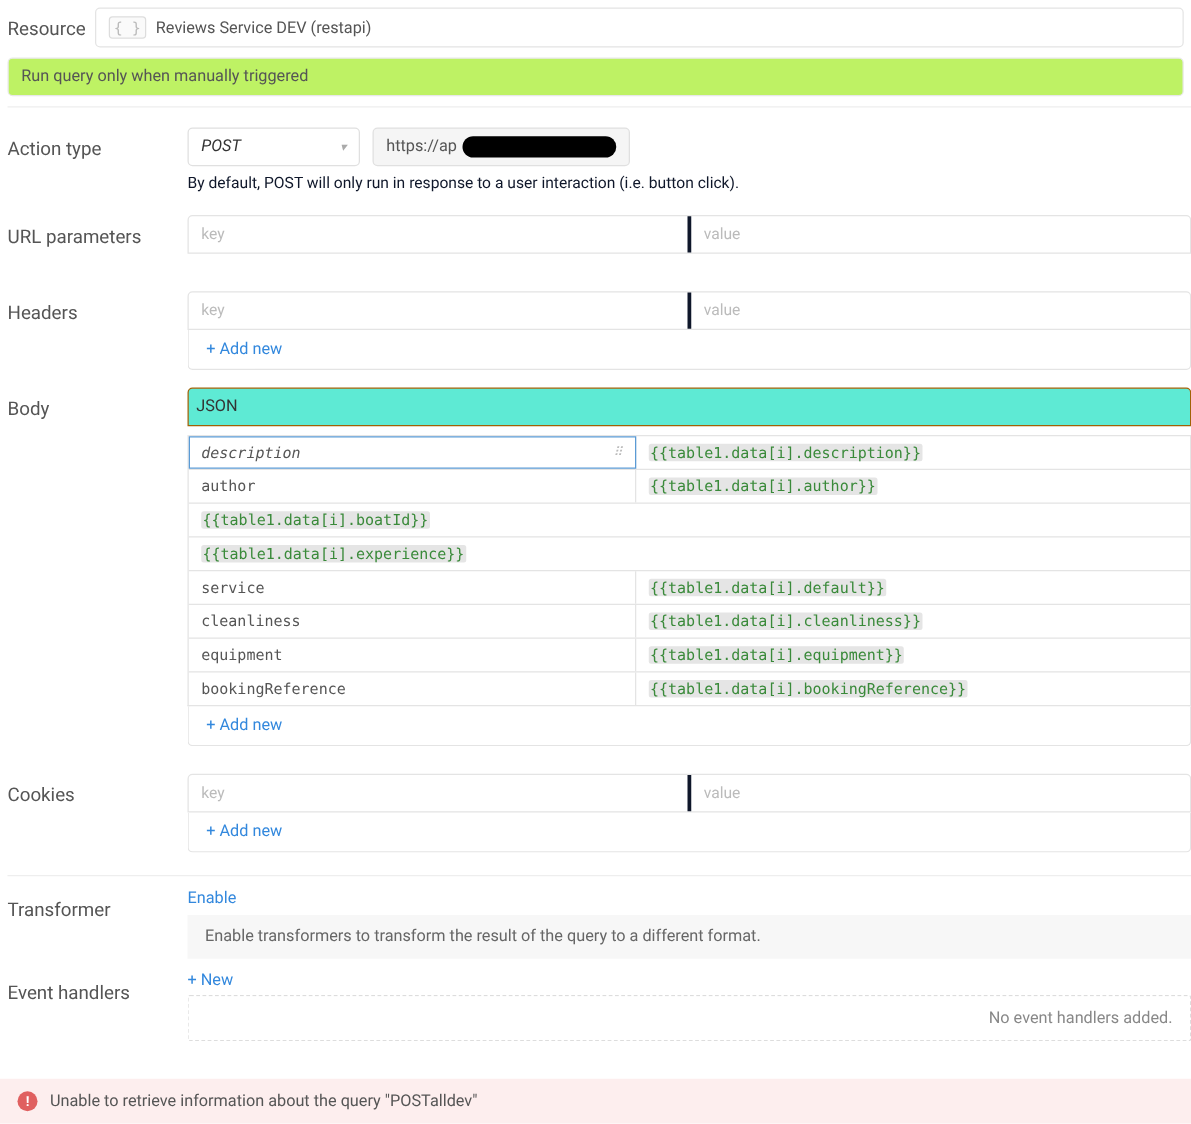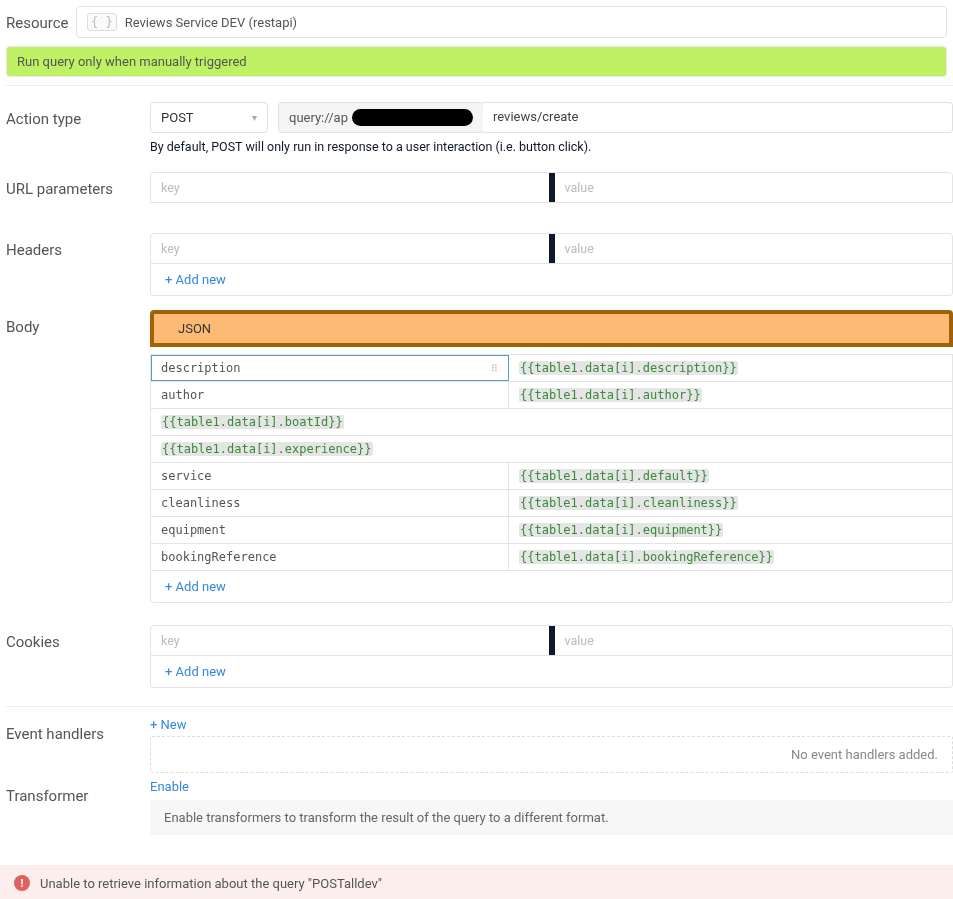--- a/index.html
+++ b/index.html
@@ -61,25 +61,26 @@
 
   .action-row { display: flex; gap: 10px; margin-bottom: 6px; }
   .select-box, .url-box, .path-box {
     border: 1px solid #e0e0e0;
     border-radius: 4px;
     padding: 6px 10px;
     background: #fff;
     font-size: 13px;
   }
   .select-box {
-    width: 118px;
+    width: 138px;
     display: flex;
     justify-content: space-between;
     align-items: center;
     cursor: pointer;
+    font-style: italic;
   }
   .chevron { color: #aaa; font-size: 10px; }
   .url-box {
     width: 206px;
     background: #f5f5f5;
     display: flex;
     align-items: center;
     gap: 4px;
     color: #555;
   }
@@ -103,58 +104,59 @@
     border: 1px solid #e4e4e4;
     border-radius: 4px 4px 0 0;
     display: flex;
   }
   .kv-cell {
     flex: 1;
     padding: 7px 10px;
     color: #bbb;
     font-size: 12.5px;
   }
-  .kv-cell:first-child { border-right: 6px solid #0f172a; }
+  .kv-cell:first-child { border-right: 3px solid #0f172a; }
 
   .addnew {
     padding: 8px 14px;
     color: #3388dd;
     font-size: 13px;
     cursor: pointer;
   }
   .addnew.bordered {
     border: 1px solid #e4e4e4;
     border-top: none;
     border-radius: 0 0 4px 4px;
     margin-bottom: 8px;
   }
 
   .body-type-select {
-    border: 4px solid #a16207;
+    border: 1px solid #a16207;
     border-radius: 4px 4px 0 0;
-    padding: 7px 24px;
+    padding: 7px 6px;
     color: #333;
     cursor: pointer;
-    background: #fdba74;
+    background: #5eead4;
     margin-bottom: -1px;
   }
 
   .body-rows {
     border: 1px solid #e4e4e4;
     border-top: none;
   }
   .body-row {
     display: flex;
     border-top: 1px solid #e4e4e4;
   }
   .body-row.active .body-key {
     outline: 1px solid #5b9bd5;
     outline-offset: -1px;
     z-index: 1;
     position: relative;
+    font-style: italic;
   }
   .body-key {
     width: 358px;
     min-width: 358px;
     padding: 6px 10px;
     border-right: 1px solid #e4e4e4;
     font-family: ui-monospace, SFMono-Regular, Menlo, monospace;
     font-size: 12px;
     color: #555;
     display: flex;
@@ -256,25 +258,22 @@
 
   <div class="row">
     <div class="label">Action type</div>
     <div class="content">
       <div class="action-row">
         <div class="select-box">
           <span>POST</span>
           <span class="chevron">▾</span>
         </div>
         <div class="url-box">
-          <span>query://ap</span>
+          <span>https://ap</span>
           <span class="redaction"></span>
-        </div>
-        <div class="path-box">
-          <span>reviews/create</span>
         </div>
       </div>
       <div class="hint">By default, POST will only run in response to a user interaction (i.e. button click).</div>
     </div>
   </div>
 
   <div class="row">
     <div class="label">URL parameters</div>
     <div class="content">
       <div class="kv-table">
@@ -357,33 +356,33 @@
       <div class="kv-table">
         <div class="kv-cell">key</div>
         <div class="kv-cell">value</div>
       </div>
       <div class="addnew bordered">+ Add new</div>
     </div>
   </div>
 
   <hr class="section-divider">
 
+  <div class="row">
+    <div class="label">Transformer</div>
+    <div class="content">
+      <span class="enable-link">Enable</span>
+      <div class="transformer-desc">Enable transformers to transform the result of the query to a different format.</div>
+    </div>
+  </div>
+
   <div class="row" style="margin-top:10px;">
     <div class="label">Event handlers</div>
     <div class="content">
       <span class="new-link">+ New</span>
       <div class="event-handlers-box">No event handlers added.</div>
-    </div>
-  </div>
-
-  <div class="row">
-    <div class="label">Transformer</div>
-    <div class="content">
-      <span class="enable-link">Enable</span>
-      <div class="transformer-desc">Enable transformers to transform the result of the query to a different format.</div>
     </div>
   </div>
 
 </div>
 
 <div class="error-bar">
   <span class="error-icon">!</span>
   <span>Unable to retrieve information about the query "POSTalldev"</span>
 </div>
 

